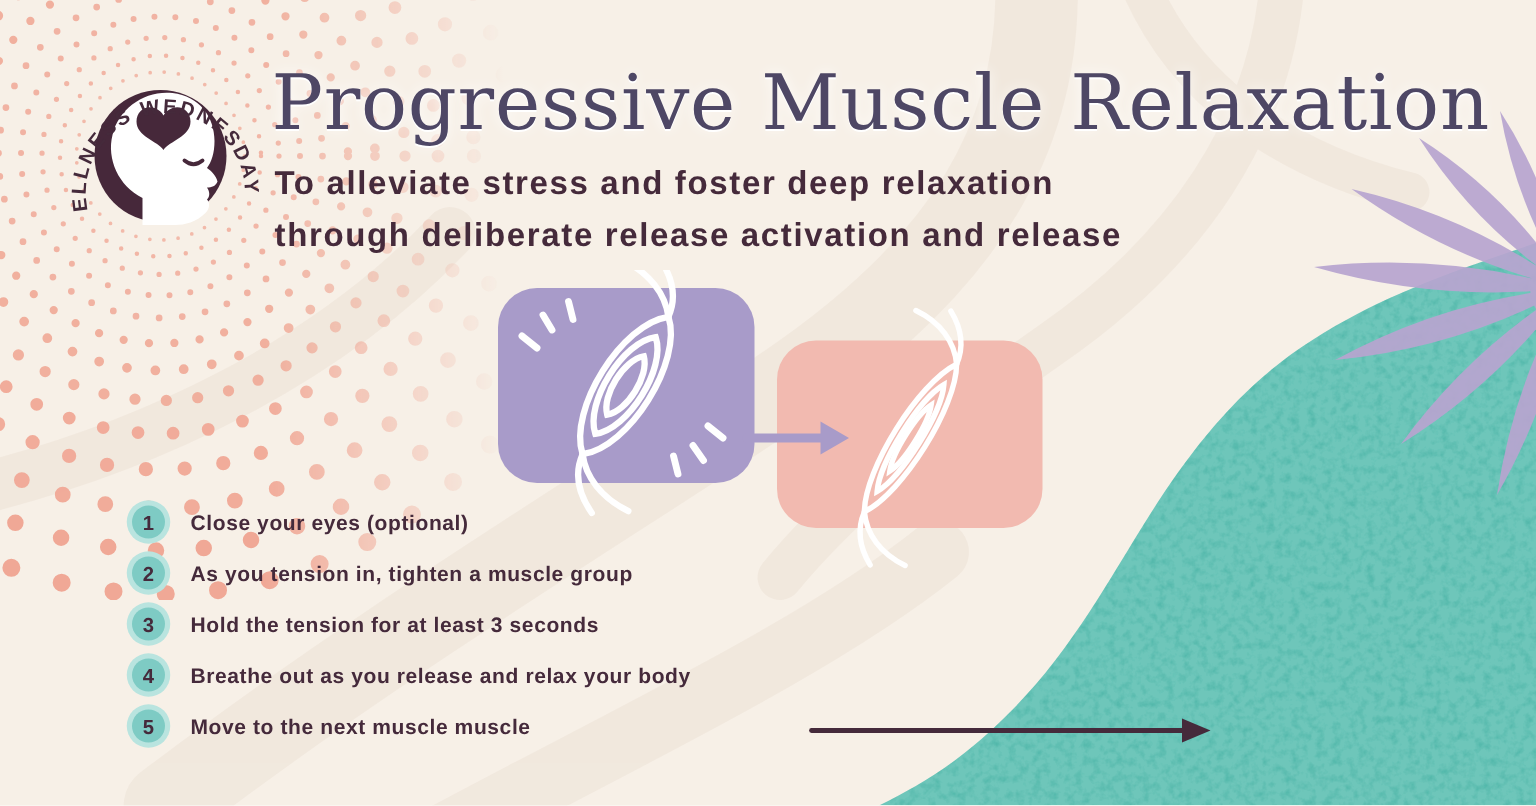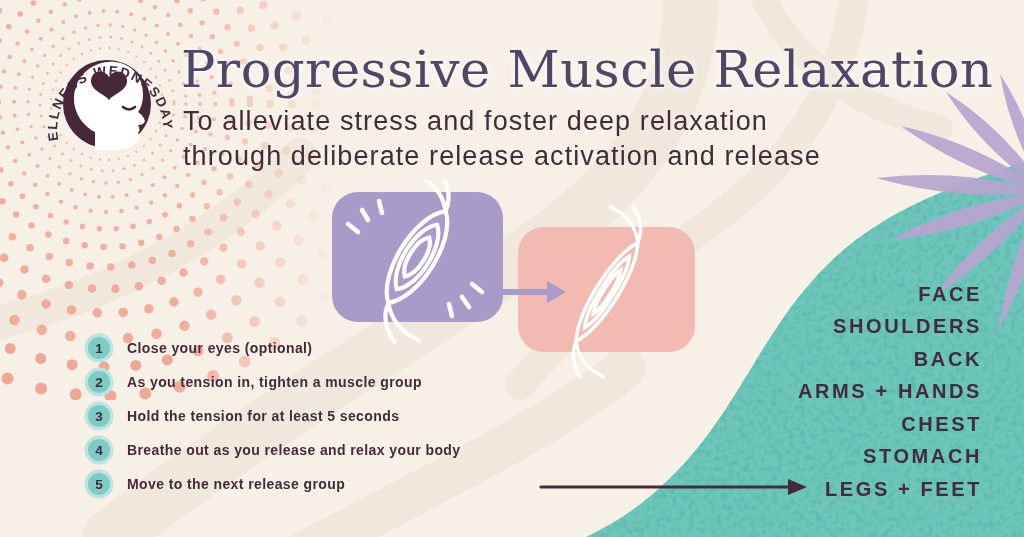--- a/index.html
+++ b/index.html
@@ -14,21 +14,21 @@
   #title{
     left:181px;top:40px;width:800px;
     font-family:"DejaVu Serif","Liberation Serif",serif;
     font-size:51px;font-weight:400;letter-spacing:.5px;
     color:var(--ink-slate,#4e4765);
     text-shadow:0 1px 0 #fff,0 0 9px rgba(255,255,255,.85);
     white-space:nowrap;
   }
   #subtitle{
     left:183px;top:104px;width:720px;
-    font-size:27px;font-weight:normal;letter-spacing:1.1px;
+    font-size:22px;font-weight:bold;letter-spacing:1.1px;
     line-height:35px;color:var(--ink-plum,#452a3b);
   }
   
   #steps{left:88px;top:336px;display:flex;flex-direction:column;gap:10px;}
   .step{display:flex;align-items:center;gap:17px;height:24px;}
   .step-num{
     width:22px;height:22px;border-radius:50%;flex:0 0 22px;
     background:var(--num-fill,#7ecbc4);
     box-shadow:0 0 0 3.5px var(--num-ring,#b9e4df);
     display:flex;align-items:center;justify-content:center;
@@ -197,40 +197,31 @@
     <div class="step">
       <div class="step-num">1</div>
       <div class="step-text">Close your eyes (optional)</div>
     </div>
     <div class="step">
       <div class="step-num">2</div>
       <div class="step-text">As you tension in, tighten a muscle group</div>
     </div>
     <div class="step">
       <div class="step-num">3</div>
-      <div class="step-text">Hold the tension for at least 5 seconds</div>
+      <div class="step-text">Hold the tension for at least 3 seconds</div>
     </div>
     <div class="step">
       <div class="step-num">4</div>
       <div class="step-text">Breathe out as you release and relax your body</div>
     </div>
     <div class="step">
       <div class="step-num">5</div>
-      <div class="step-text">Move to the next release group</div>
+      <div class="step-text">Move to the next muscle muscle</div>
     </div>
   </div>
 
   <svg class="abs" style="left:538px;top:476px;" width="272" height="22" viewBox="0 0 272 22">
     <line x1="3" y1="11" x2="252" y2="11" style="stroke:var(--ink-plum,#452a3b)" stroke-width="3.2" stroke-linecap="round"></line>
     <polygon points="250,3 269,11 250,19" style="fill:var(--ink-plum,#452a3b)"></polygon>
   </svg>
 
-  <div id="groups" class="abs">
-    <div class="group-item">FACE</div>
-    <div class="group-item">SHOULDERS</div>
-    <div class="group-item">BACK</div>
-    <div class="group-item">ARMS + HANDS</div>
-    <div class="group-item">CHEST</div>
-    <div class="group-item">STOMACH</div>
-    <div class="group-item">LEGS + FEET</div>
-  </div>
 
 </div>
 
 </body></html>

